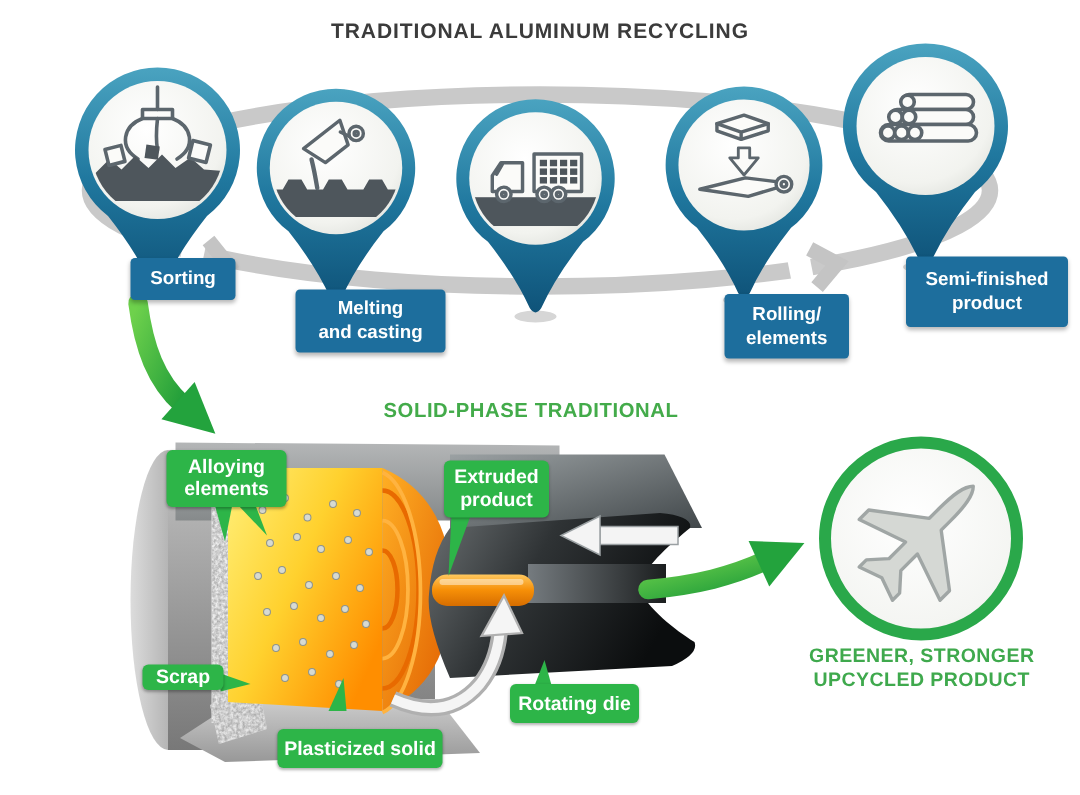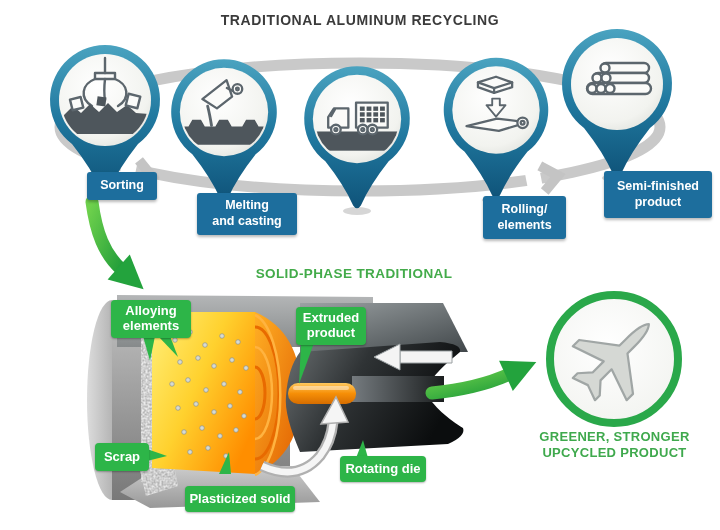--- a/index.html
+++ b/index.html
@@ -331,20 +331,20 @@
 elements</div>
 <div class="blabel" style="left:576px;top:171px;width:108px;height:47px;">Semi-finished
 product</div>
 
 <div class="gtitle">SOLID-PHASE TRADITIONAL</div>
 
 <div class="glabel" style="left:111px;top:300px;width:80px;height:38px;">Alloying
 elements</div>
 <div class="glabel" style="left:296px;top:307px;width:70px;height:38px;">Extruded
 product</div>
-<div class="glabel" style="left:95px;top:443px;width:54px;height:28px;">Scrap</div>
+<div class="glabel" style="left:95px;top:443px;width:54px;height:17px;">Scrap</div>
 <div class="glabel" style="left:185px;top:471px;width:110px;height:26px;margin-top:15px;">Plasticized solid</div>
 <div class="glabel" style="left:340px;top:456px;width:86px;height:26px;">Rotating die</div>
 
 <div class="outcome">GREENER, STRONGER
 UPCYCLED PRODUCT</div>
 
 </div>
 
 </body></html>

